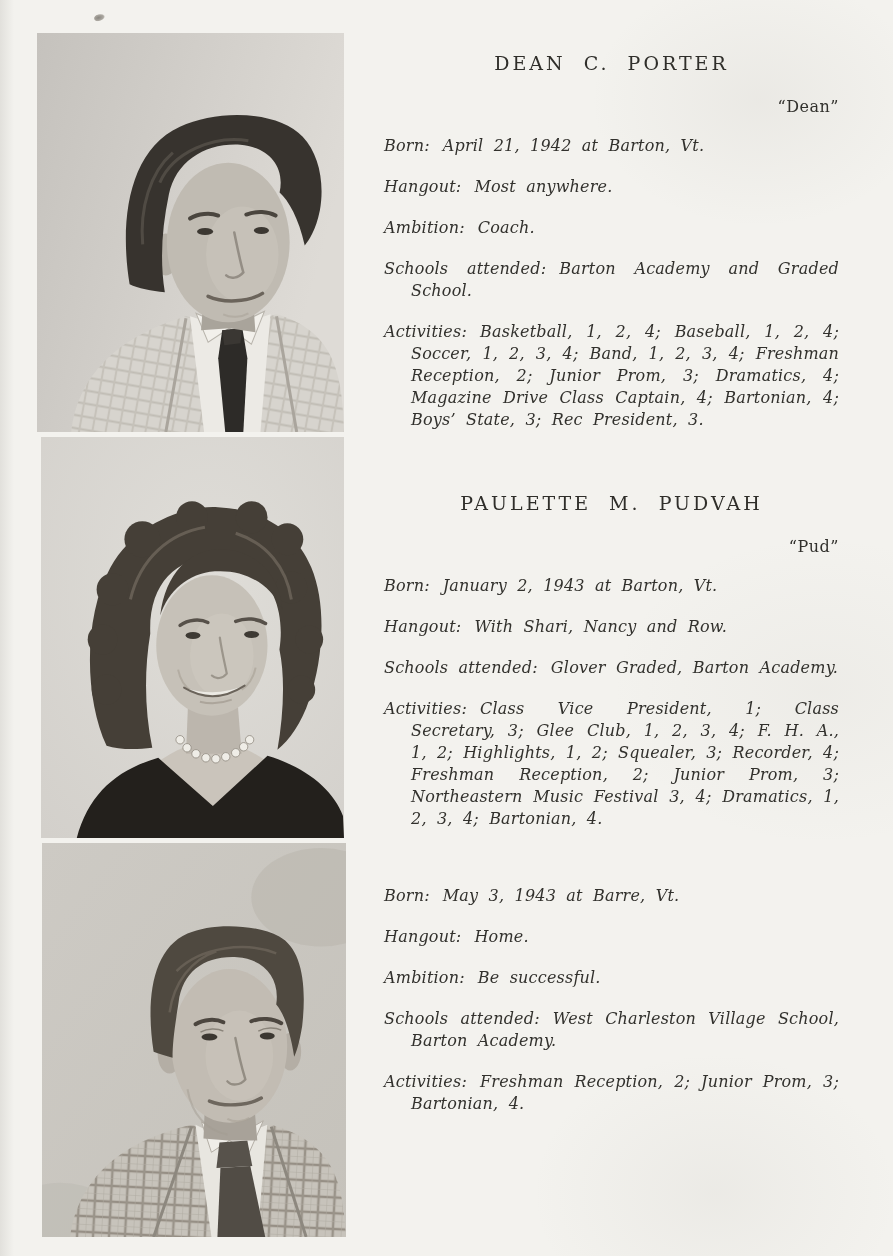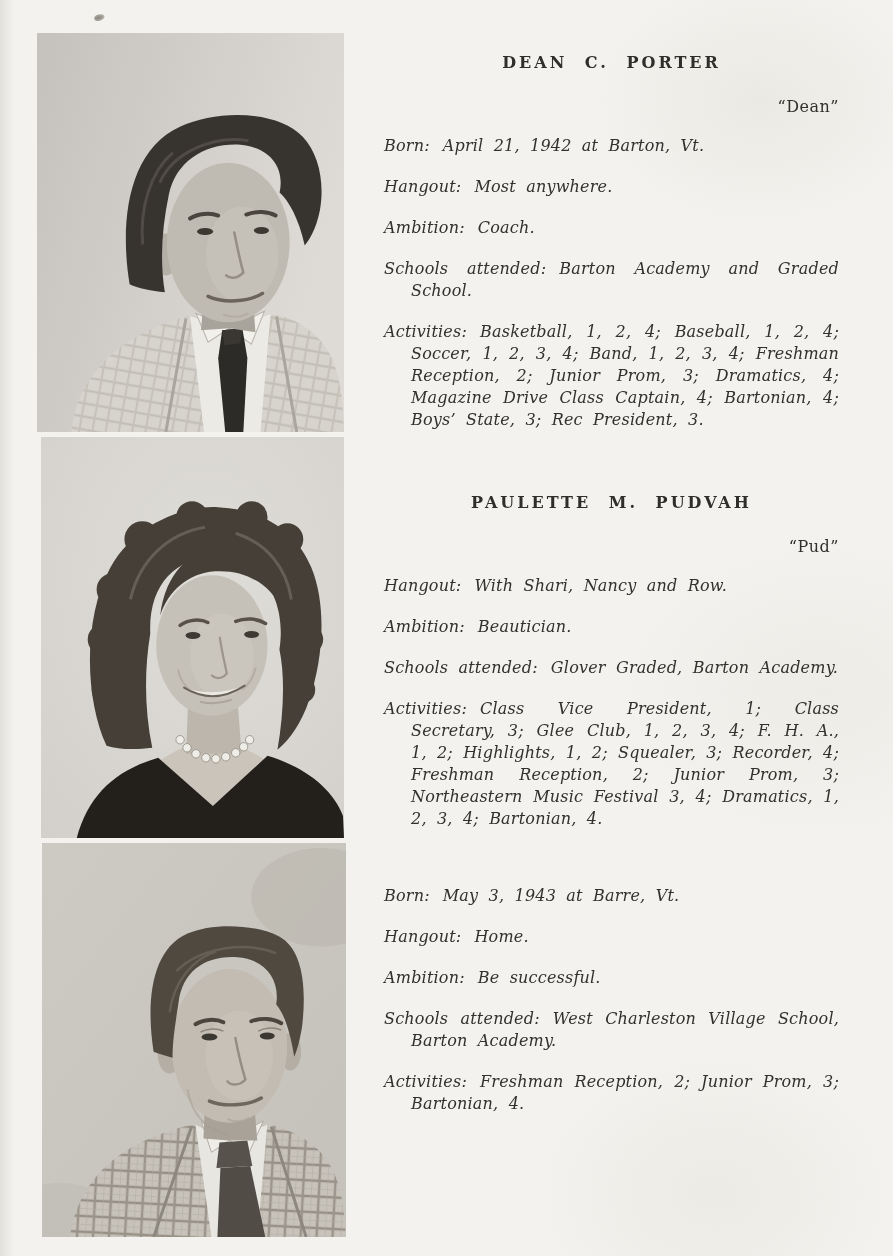--- a/index.html
+++ b/index.html
@@ -27,21 +27,21 @@
   .photo-1 { left:37px; top:33px;  width:307px; height:399px; }
   .photo-2 { left:41px; top:437px; width:303px; height:401px; }
   .photo-3 { left:42px; top:843px; width:304px; height:394px; }
 
   .entry { position:absolute; left:384px; width:455px; }
   .entry-1 { top:50px; }
   .entry-2 { top:490px; }
   .entry-3 { top:885px; }
 
   .heading {
-    margin:0 0 20px 0; font-size:16px; font-weight:bold;
+    margin:0 0 20px 0; font-size:19px; font-weight:normal;
     letter-spacing:3px; word-spacing:9px; text-align:center; line-height:26px;
     color:#2f2e2a;
   }
   .nickname {
     margin:0 0 17px 0; font-size:16px; text-align:right; line-height:22px;
     letter-spacing:.5px; word-spacing:2px;
   }
   .field {
     margin:0 0 19px 0; font-size:16px; line-height:22px;
     text-align:justify; padding-left:27px; text-indent:-27px;
@@ -196,22 +196,22 @@
     <p class="field"><span class="label">Born:</span><span>April 21, 1942 at Barton, Vt.</span></p>
     <p class="field"><span class="label">Hangout:</span><span>Most anywhere.</span></p>
     <p class="field"><span class="label">Ambition:</span><span>Coach.</span></p>
     <p class="field"><span class="label">Schools attended:</span><span>Barton Academy and Graded School.</span></p>
     <p class="field"><span class="label">Activities:</span><span>Basketball, 1, 2, 4; Baseball, 1, 2, 4; Soccer, 1, 2, 3, 4; Band, 1, 2, 3, 4; Freshman Reception, 2; Junior Prom, 3; Dramatics, 4; Magazine Drive Class Captain, 4; Bartonian, 4; Boys’ State, 3; Rec President, 3.</span></p>
   </section>
 
   <section class="entry entry-2">
     <h2 class="heading">PAULETTE M. PUDVAH</h2>
     <p class="nickname">“Pud”</p>
+    <p class="field"><span class="label">Born:</span><span>January 2, 1943 at Barton, Vt.</span></p>
     <p class="field"><span class="label">Hangout:</span><span>With Shari, Nancy and Row.</span></p>
-    <p class="field"><span class="label">Ambition:</span><span>Beautician.</span></p>
     <p class="field"><span class="label">Schools attended:</span><span>Glover Graded, Barton Academy.</span></p>
     <p class="field"><span class="label">Activities:</span><span>Class Vice President, 1; Class Secretary, 3; Glee Club, 1, 2, 3, 4; F. H. A., 1, 2; Highlights, 1, 2; Squealer, 3; Recorder, 4; Freshman Reception, 2; Junior Prom, 3; Northeastern Music Festival 3, 4; Dramatics, 1, 2, 3, 4; Bartonian, 4.</span></p>
   </section>
 
   <section class="entry entry-3">
     <p class="field"><span class="label">Born:</span><span>May 3, 1943 at Barre, Vt.</span></p>
     <p class="field"><span class="label">Hangout:</span><span>Home.</span></p>
     <p class="field"><span class="label">Ambition:</span><span>Be successful.</span></p>
     <p class="field"><span class="label">Schools attended:</span><span>West Charleston Village School, Barton Academy.</span></p>
     <p class="field"><span class="label">Activities:</span><span>Freshman Reception, 2; Junior Prom, 3; Bartonian, 4.</span></p>

